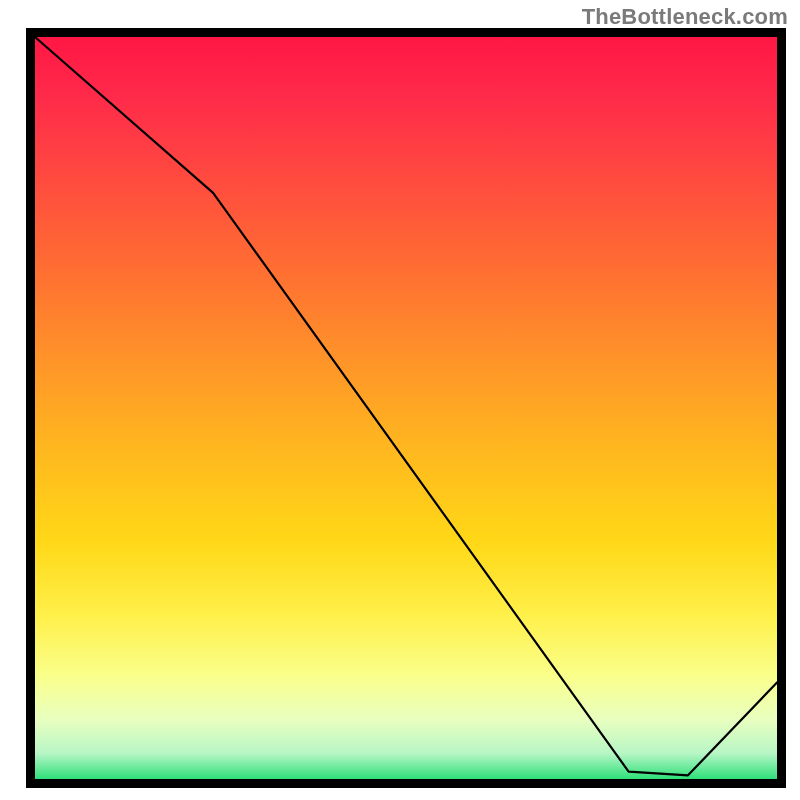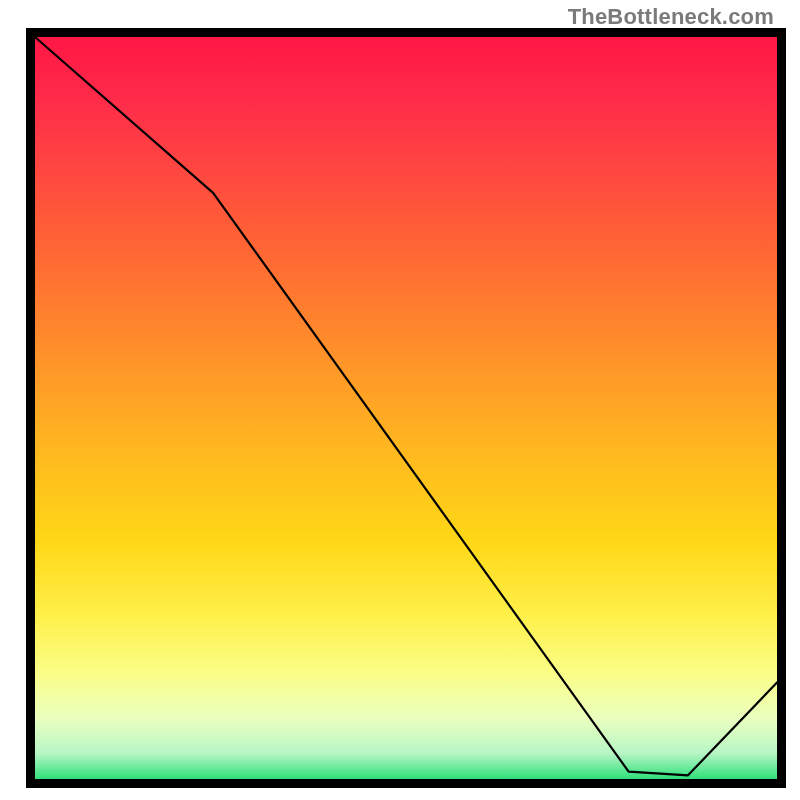--- a/index.html
+++ b/index.html
@@ -11,21 +11,21 @@
     font-family: Arial, Helvetica, sans-serif;
   }
   .stage {
     position: relative;
     width: 800px;
     height: 800px;
   }
   .watermark {
     position: absolute;
     top: 4px;
-    right: 26px;
+    right: 12px;
     font-size: 22px;
     font-weight: 600;
     color: #7a7a7a;
     letter-spacing: 0.2px;
     user-select: none;
   }
   svg {
     display: block;
   }
   .label {

